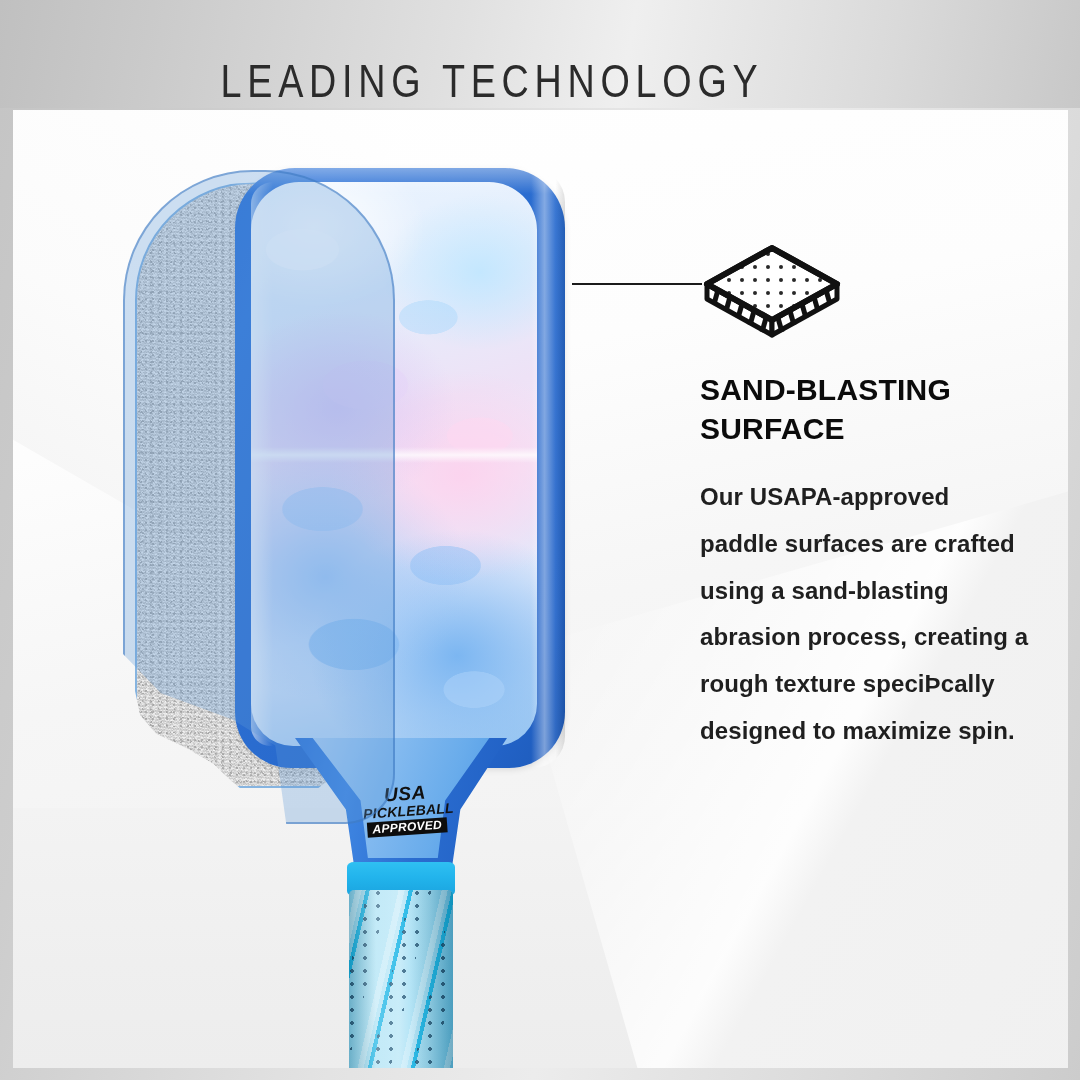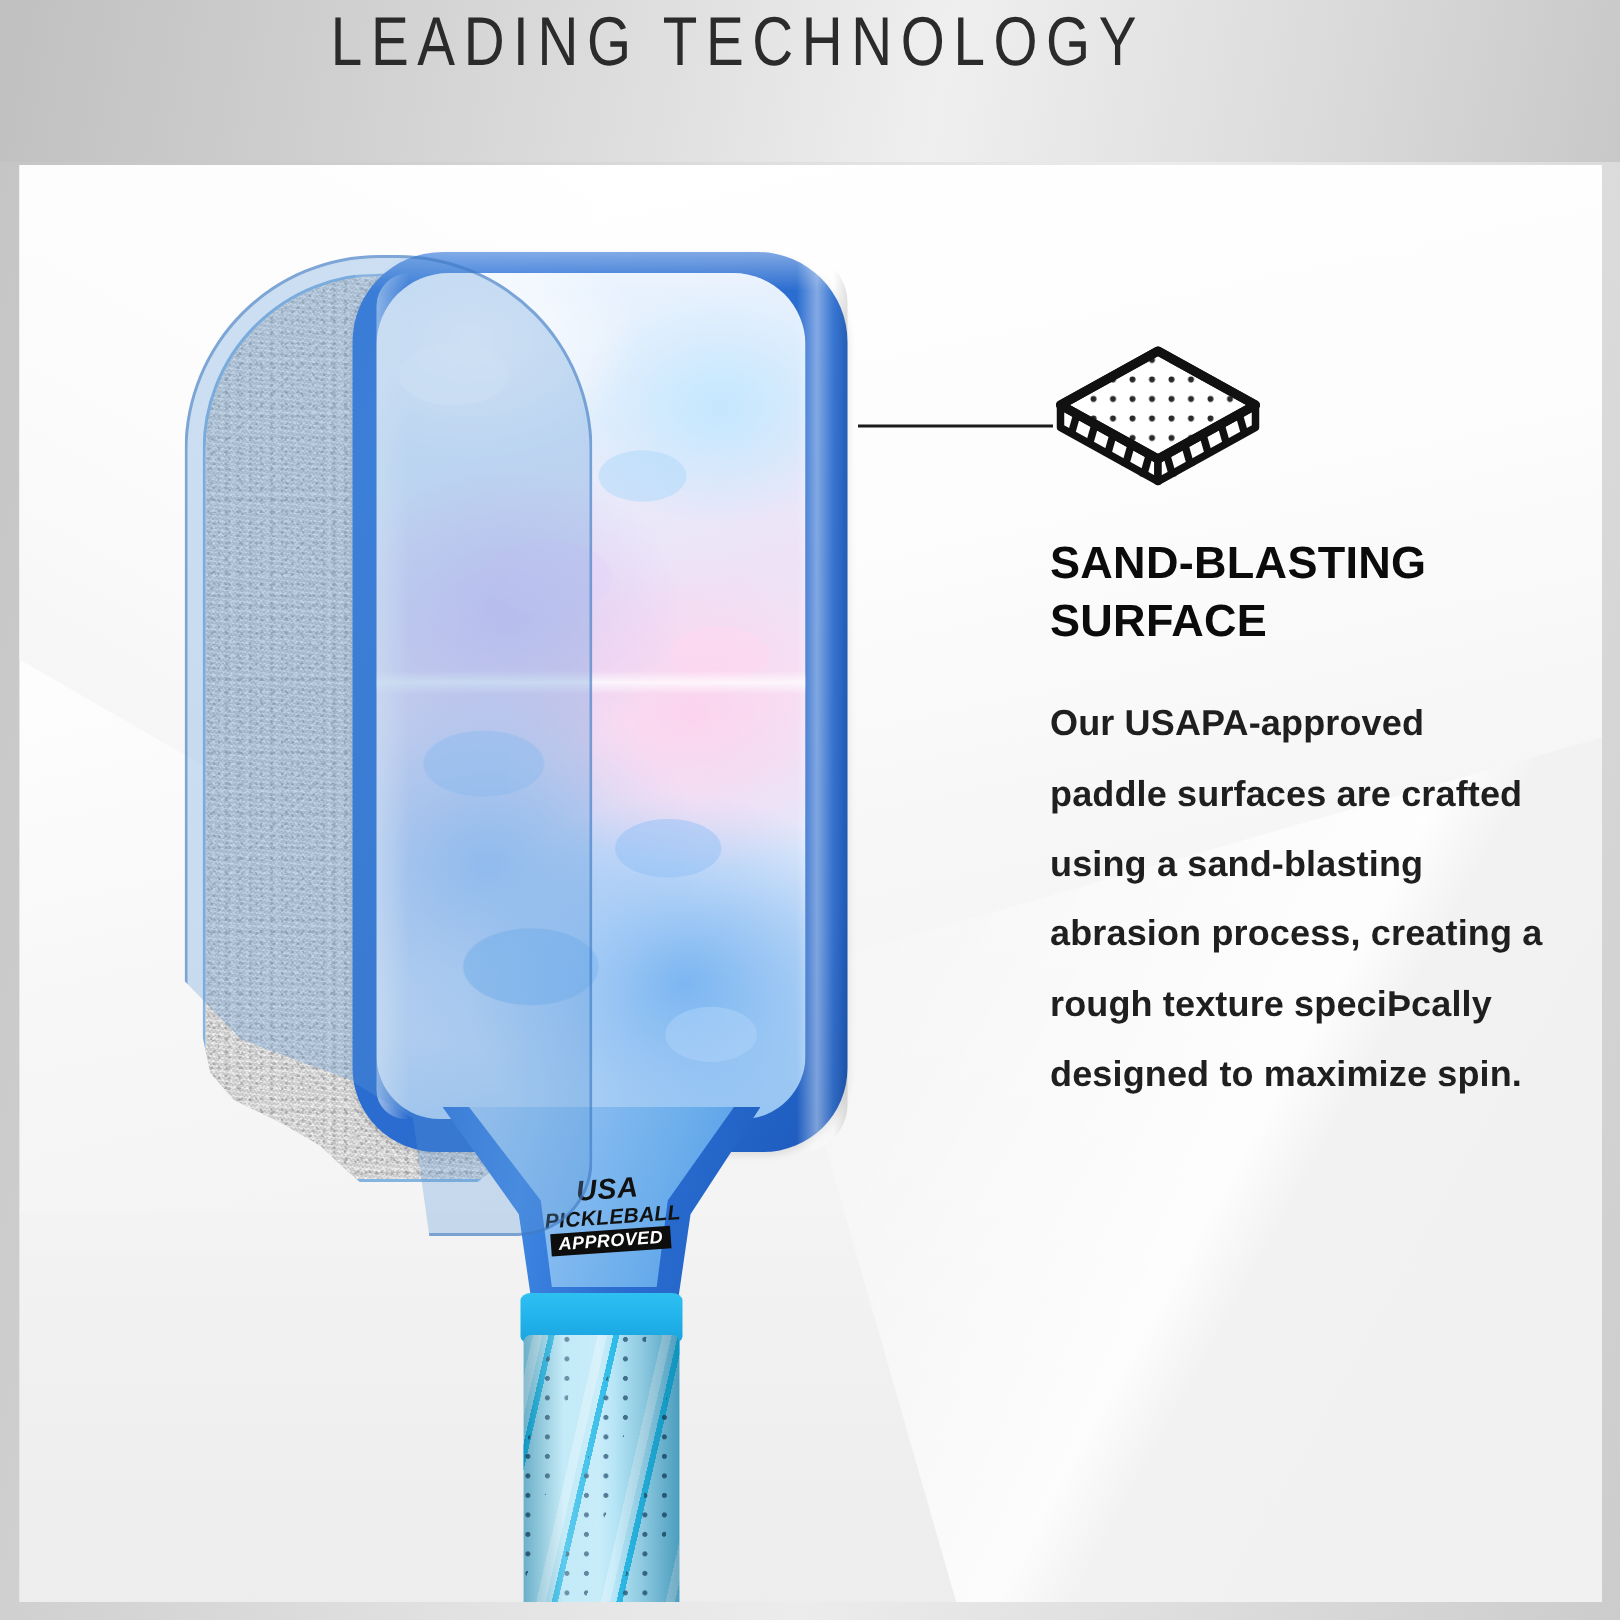--- a/index.html
+++ b/index.html
@@ -12,21 +12,21 @@
 
   
   .frame{
     position:absolute;inset:0;
     background:linear-gradient(105deg,#c4c4c4 0%,#cdcdcd 18%,#e3e3e3 45%,#ececec 60%,#dcdcdc 80%,#cccccc 100%);
   }
 
   
   .header{
     position:absolute;left:0;top:0;width:1080px;height:108px;
-    display:flex;align-items:flex-start;justify-content:center;
+    display:flex;align-items:flex-end;justify-content:center;
     background:linear-gradient(100deg,#c0c0c0 0%,#cacaca 14%,#e0e0e0 42%,#efefef 58%,#dadada 82%,#c8c8c8 100%);
   }
   .title{
     font-family:"Liberation Sans Narrow","Liberation Sans",sans-serif;
     font-size:46px;font-weight:400;letter-spacing:7px;
     color:#2b2b2b;white-space:nowrap;
     transform:scaleX(.82);transform-origin:center;
     margin-right:96px;
   }
 
@@ -211,21 +211,21 @@
     pointer-events:none;
   }
 
   
   .leader{
     position:absolute;left:559px;top:173px;width:130px;height:2px;
     background:#1b1b1b;
   }
 
   
-  .info{position:absolute;left:687px;top:114px;width:330px;}
+  .info{position:absolute;left:687px;top:128px;width:330px;}
   .icon-wrap{width:150px;height:100px;position:relative;margin-bottom:32px;}
   .info-heading{
     font-size:30px;font-weight:bold;color:#0b0b0b;line-height:1.30;
     letter-spacing:.2px;margin:0 0 26px 0;white-space:pre-line;
   }
   .info-body{
     font-size:24px;font-weight:700;color:#1f1f1f;line-height:1.95;
     letter-spacing:.1px;margin:0;
   }
 </style>

